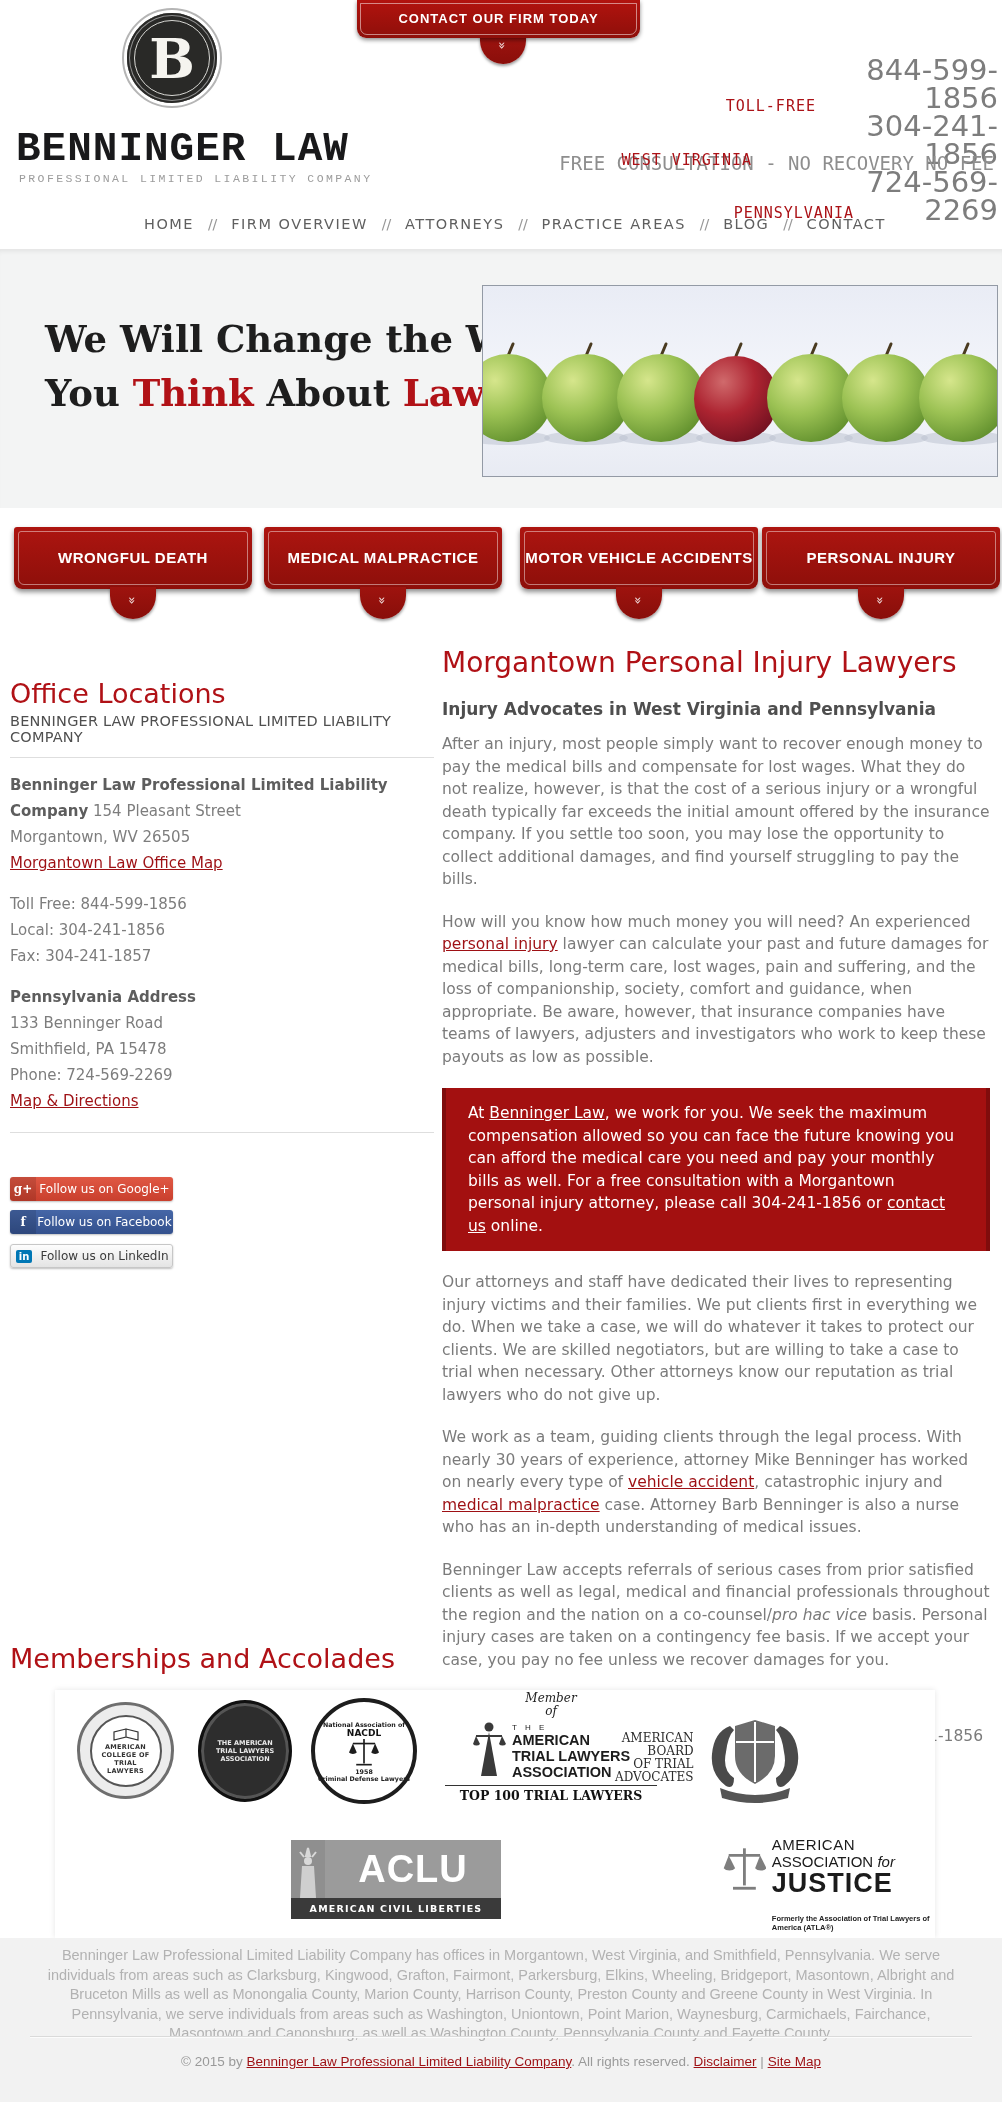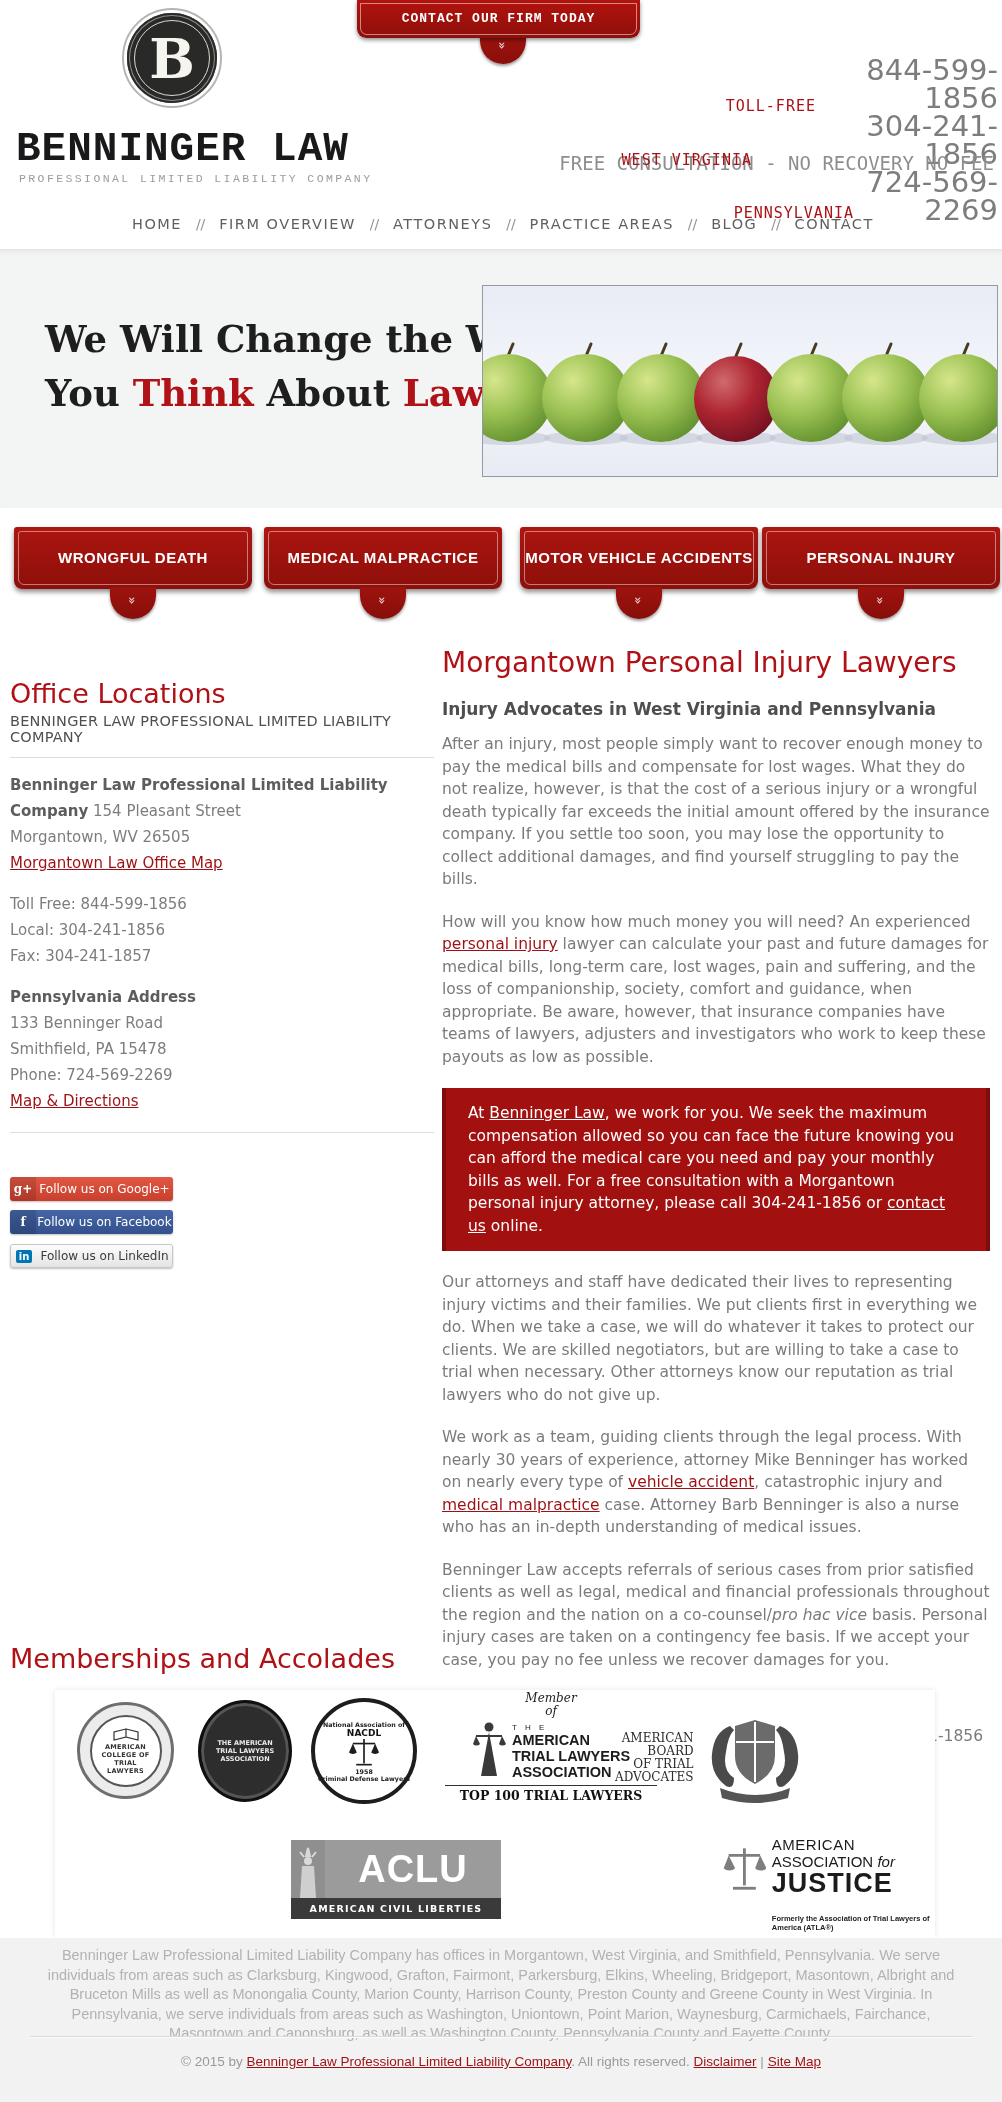--- a/index.html
+++ b/index.html
@@ -6,21 +6,21 @@
   body { background:#ffffff; font-family:"DejaVu Sans", sans-serif; }
   .page { position:relative; width:1002px; height:2102px; margin:0 auto; background:#ffffff; overflow:hidden; }
 
   
   .header { position:absolute; left:0; top:0; width:1002px; height:250px; background:#ffffff; border-bottom:1px solid #e7e7e7; }
 
   .ribbon { position:absolute; left:357px; top:0; width:283px; height:38px;
     background:linear-gradient(#b2130e,#8e0f0a); border-radius:0 0 9px 9px;
     box-shadow:0 2px 4px rgba(0,0,0,.45); text-align:center; cursor:pointer; z-index:6; }
   .ribbon::before { content:""; position:absolute; inset:3px; border:1px solid rgba(255,255,255,.5); border-radius:0 0 7px 7px; pointer-events:none; }
-  .ribbon-label { display:inline-block; margin-top:11px; color:#fff; font-family:Liberation Mono, monospace; font-weight:bold; font-size:13px; letter-spacing:1px; }
+  .ribbon-label { display:inline-block; margin-top:11px; color:#fff; font-family:Liberation Sans, sans-serif; font-weight:bold; font-size:13px; letter-spacing:1px; }
   .ribbon-tab { position:absolute; left:480px; top:32px; width:46px; height:32px;
     background:linear-gradient(#a11410,#8a0e0a); border-radius:0 0 23px 23px;
     box-shadow:0 2px 3px rgba(0,0,0,.4); z-index:5; text-align:center; cursor:pointer; }
   .chev { display:inline-block; margin-top:6px; color:rgba(255,255,255,.9); font-size:13px; transform:rotate(90deg); }
 
   .logo-badge { position:absolute; left:122px; top:8px; width:100px; height:100px; border-radius:50%;
     border:2px solid #b5b5b5; padding:3px; background:#fff; }
   .logo-badge .inner { width:100%; height:100%; border-radius:50%; background:#292927; position:relative;
     box-shadow:inset 0 0 0 2px #292927, inset 0 0 0 3px #8d8d8d; text-align:center; }
   .logo-badge .inner::before { content:""; position:absolute; inset:7px; border:1px solid #d8d8d4; border-radius:50%; }
@@ -32,21 +32,21 @@
 
   .phones { position:absolute; right:4px; top:56px; width:170px; text-align:right;
     color:#7d7d7d; font-size:29px; line-height:28px; }
   .label-red { position:absolute; color:#ab1217; font-family:"DejaVu Sans Mono",monospace; font-size:15px; letter-spacing:1px; white-space:nowrap; }
   .toll-free { right:186px; top:97px; }
   .wv { right:250px; top:151px; z-index:2; }
   .pa { right:148px; top:204px; z-index:2; }
   .tagline { position:absolute; right:8px; top:152px; color:#8e8e8e; font-family:"DejaVu Sans Mono",monospace;
     font-size:19px; white-space:nowrap; z-index:1; }
 
-  .nav { position:absolute; left:132px; top:216px; width:742px; display:flex; justify-content:space-between; align-items:center; }
+  .nav { position:absolute; left:144px; top:216px; width:742px; display:flex; justify-content:space-between; align-items:center; }
   .nav-item { color:#5f5f5f; font-size:14.5px; letter-spacing:1.5px; cursor:pointer; white-space:nowrap; }
   .nav-sep { color:#979797; font-size:14px; }
 
   
   .hero { position:absolute; left:0; top:250px; width:1002px; height:258px; background:#f3f4f4;
     box-shadow:inset 0 4px 5px -3px rgba(0,0,0,.08); }
   .headline { position:absolute; left:45px; top:62px; font-family:"DejaVu Serif",serif; font-weight:bold;
     font-size:37px; line-height:54px; color:#1e1e1e; }
   .headline .red { color:#b11217; }
   .apples { position:absolute; left:482px; top:35px; width:516px; height:192px; border:1px solid #939aa5; background:#eef0f7; }

